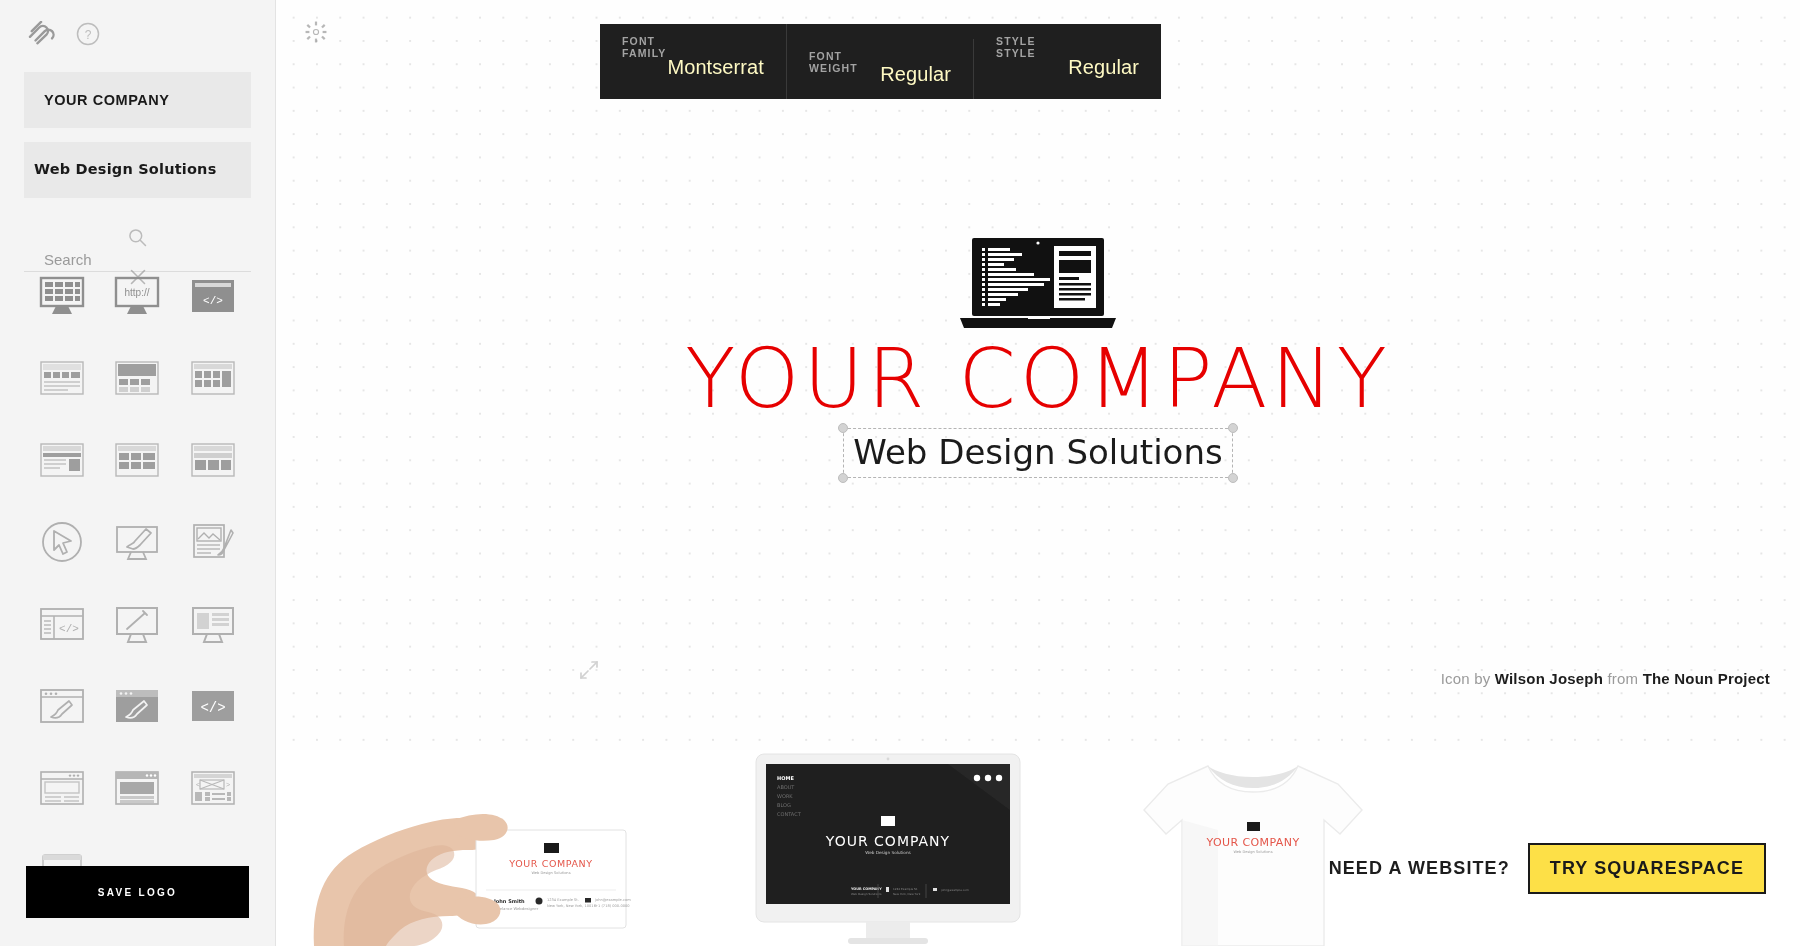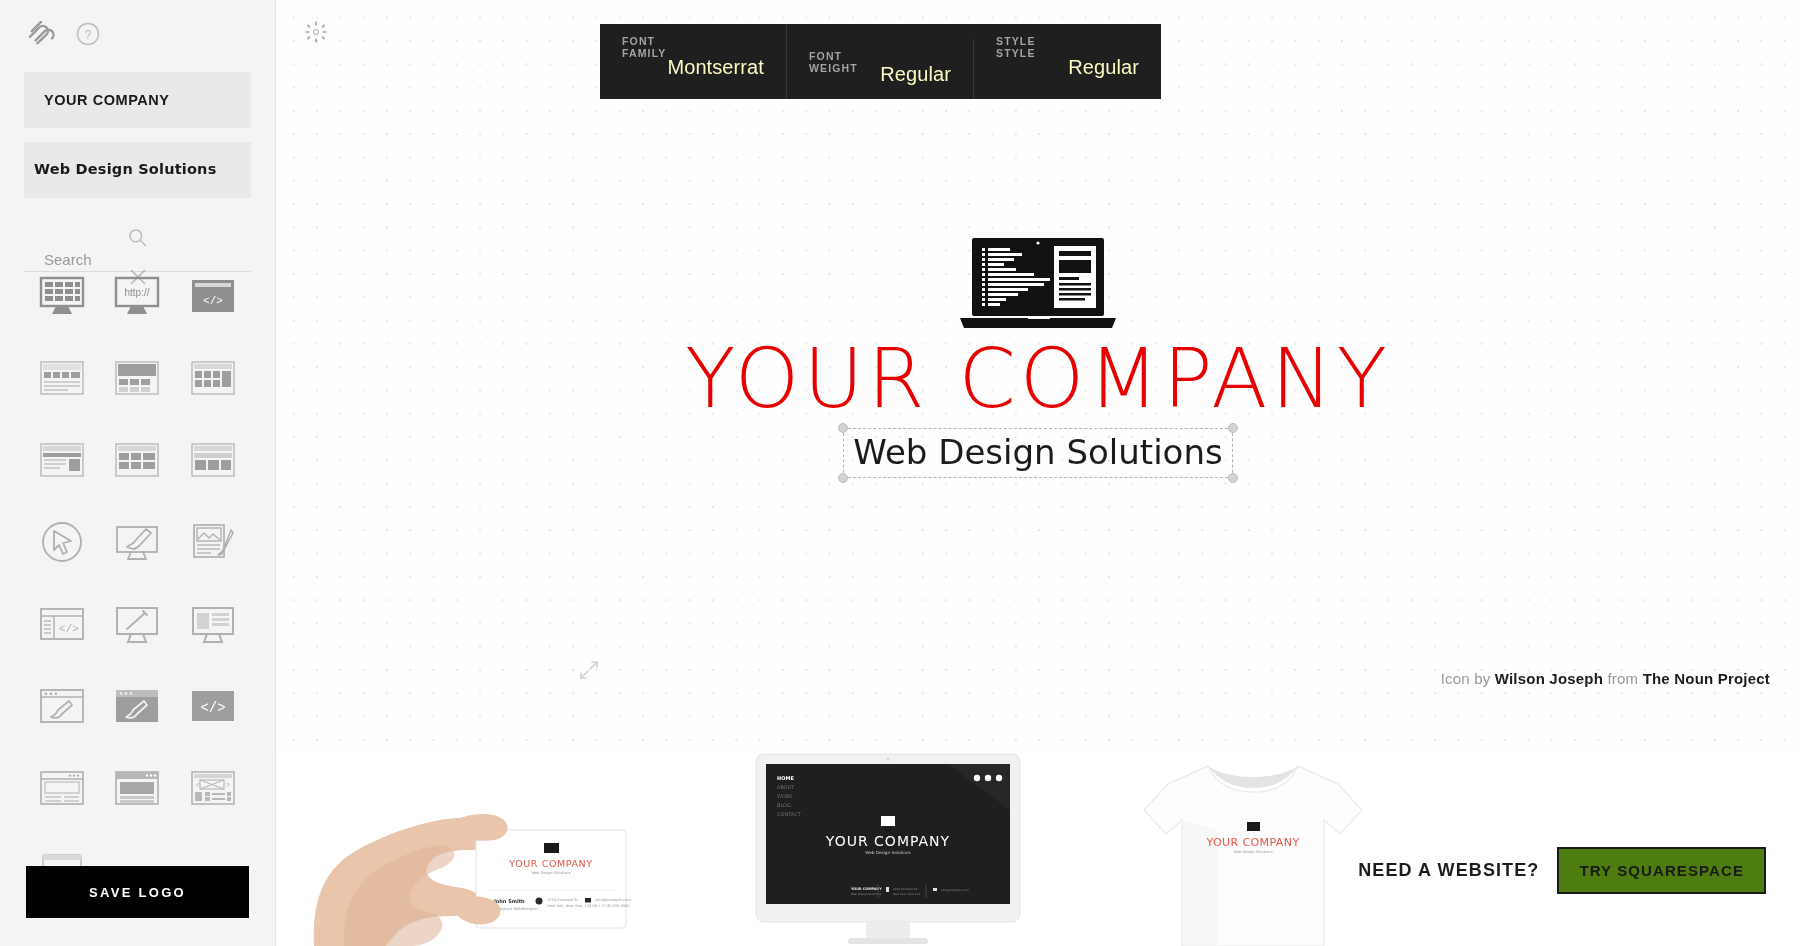--- a/index.html
+++ b/index.html
@@ -84,21 +84,21 @@
 
   .save-wrap {
     padding: 0 26px 28px 26px;
     background: #f4f4f4;
   }
   .save-btn {
     width: 100%; height: 52px;
     background: #000; color: #fff;
     border: none; cursor: pointer;
     font-family: "Liberation Sans", sans-serif;
-    font-size: 13px; font-weight: bold; letter-spacing: 2.3px;
+    font-size: 10px; font-weight: bold; letter-spacing: 2.3px;
   }
 
   
   .canvas {
     flex: 1; position: relative;
     background-color: #fefefe;
     background-image: radial-gradient(#e6e6e6 1.1px, transparent 1.2px);
     background-size: 23.3px 23.3px;
     background-position: 6px 6px;
     overflow: hidden;
@@ -232,23 +232,23 @@
     right: 34px; bottom: 52px;
     display: flex; align-items: center; gap: 18px;
     z-index: 10;
   }
   .cta-label {
     font-size: 18px; font-weight: bold; letter-spacing: 1.1px;
     color: #1d1d1d;
   }
   .cta-btn {
     border: 2px solid #1a1a1a;
-    background: #4d7c0f;
+    background: #fde047;
     padding: 13px 20px;
-    font-size: 15px; font-weight: bold; letter-spacing: 1.1px;
+    font-size: 18px; font-weight: bold; letter-spacing: 1.1px;
     color: #1a1a1a; cursor: pointer;
     font-family: "Liberation Sans", sans-serif;
   }
 </style>
 </head>
 <body>
 
 <div class="app">
 
   <aside class="sidebar">

